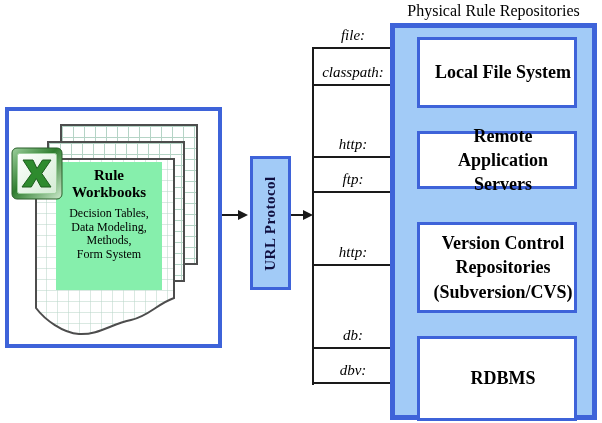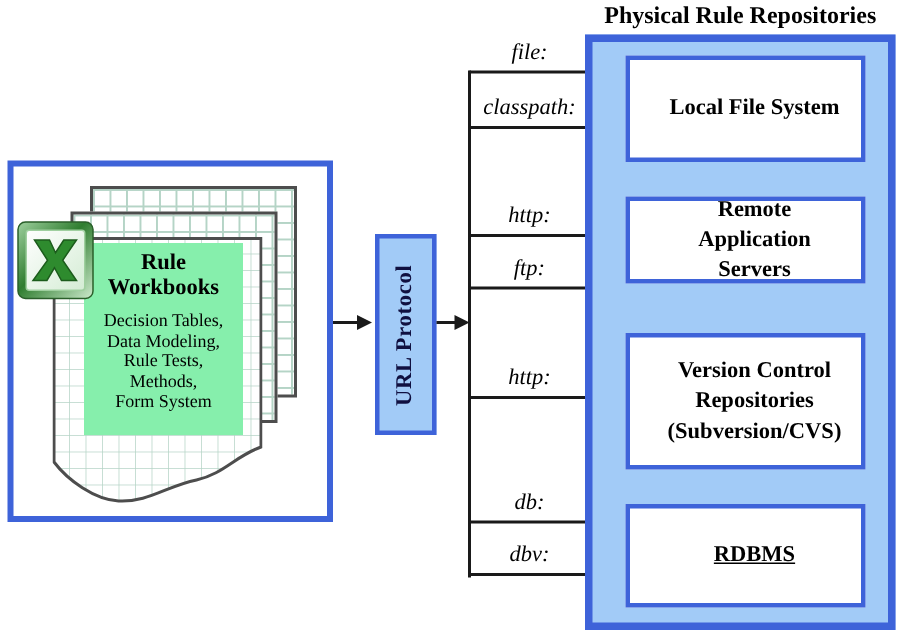--- a/index.html
+++ b/index.html
@@ -7,21 +7,21 @@
     --fillblue:#A2CBF7;
     --grid:#B5D4C6;
     --line:#1A1A1A;
   }
   html,body{margin:0;padding:0;background:#fff;}
   #stage{
     position:relative;width:602px;height:423px;background:#fff;overflow:hidden;
     font-family:"Liberation Serif","DejaVu Serif",serif;color:#000;
   }
   .abs{position:absolute;}
-  .title{font-weight:bold;font-size:16px;text-align:center;white-space:nowrap;}
+  .title{font-weight:normal;font-size:16px;text-align:center;white-space:nowrap;}
 
   
   #left-box{left:5px;top:107px;width:217px;height:241px;border:4px solid var(--blue);
             background:#fff;box-sizing:border-box;}
   .sheet{background-color:#fff;
          background-image:linear-gradient(var(--grid) 1px,transparent 1px),
                           linear-gradient(90deg,var(--grid) 1px,transparent 1px);
          background-size:11px 11px;border:2px solid #4d4d4d;box-sizing:border-box;}
   #sheet-back{left:60px;top:124px;width:138px;height:141px;}
   #sheet-mid{left:47px;top:141px;width:138px;height:141px;}
@@ -51,27 +51,27 @@
   .pgroup .pline{position:absolute;left:0;top:-1px;width:95px;height:2px;background:var(--line);}
   .pgroup .phead{position:absolute;left:94px;top:-5px;width:0;height:0;
                  border-top:5px solid transparent;border-bottom:5px solid transparent;
                  border-left:10px solid var(--line);}
 
   
   #right-box{left:390px;top:23px;width:207px;height:397px;border:5px solid var(--blue);
              background:var(--fillblue);box-sizing:border-box;}
   .repo{position:absolute;left:417px;width:160px;border:3px solid var(--blue);background:#fff;
         box-sizing:border-box;display:flex;align-items:center;justify-content:center;
-        text-align:center;font-weight:bold;font-size:15px;line-height:1.35;padding-left:12px;}
+        text-align:center;font-weight:bold;font-size:18px;line-height:1.35;padding-left:12px;}
   #repo-0{top:37px;height:71px;}
   #repo-1{top:131px;height:58px;}
   #repo-1 span{display:inline-block;width:110px;}
   #repo-2{top:222px;height:91px;}
   #repo-2 span{display:inline-block;width:146px;}
-  #repo-3{top:336px;height:69px;text-decoration:underline;}
+  #repo-3{top:336px;height:85px;}
 </style>
 </head>
 <body>
 
 <div id="stage">
 
 
   <div class="abs" id="left-box"></div>
 
   <div class="abs sheet" id="sheet-back"></div>
@@ -85,21 +85,20 @@
     </defs>
     <path d="M1,1 H139 V140 C122,146 114,158 96,162 C76,166 64,177 44,176 C28,175 10,162 1,150 Z" fill="#ffffff" stroke="none"></path>
     <path d="M1,1 H139 V140 C122,146 114,158 96,162 C76,166 64,177 44,176 C28,175 10,162 1,150 Z" fill="url(#gridp)" stroke="#4d4d4d" stroke-width="2"></path>
   </svg>
 
   <div class="abs" id="wb-panel">
     <div id="wb-heading">Rule Workbooks</div>
     <div id="wb-items">
       <span class="wb-item">Decision Tables,</span>
       <span class="wb-item">Data Modeling,</span>
-      <span class="wb-item">Rule Tests,</span>
       <span class="wb-item">Methods,</span>
       <span class="wb-item">Form System</span>
     </div>
   </div>
 
   <svg class="abs" id="excel-icon" viewBox="0 0 52 53">
     <defs>
       <linearGradient id="xg1" x1="0" y1="0" x2="1" y2="1">
         <stop offset="0" stop-color="#9ed09e"></stop>
         <stop offset="0.45" stop-color="#2f7d2f"></stop>

